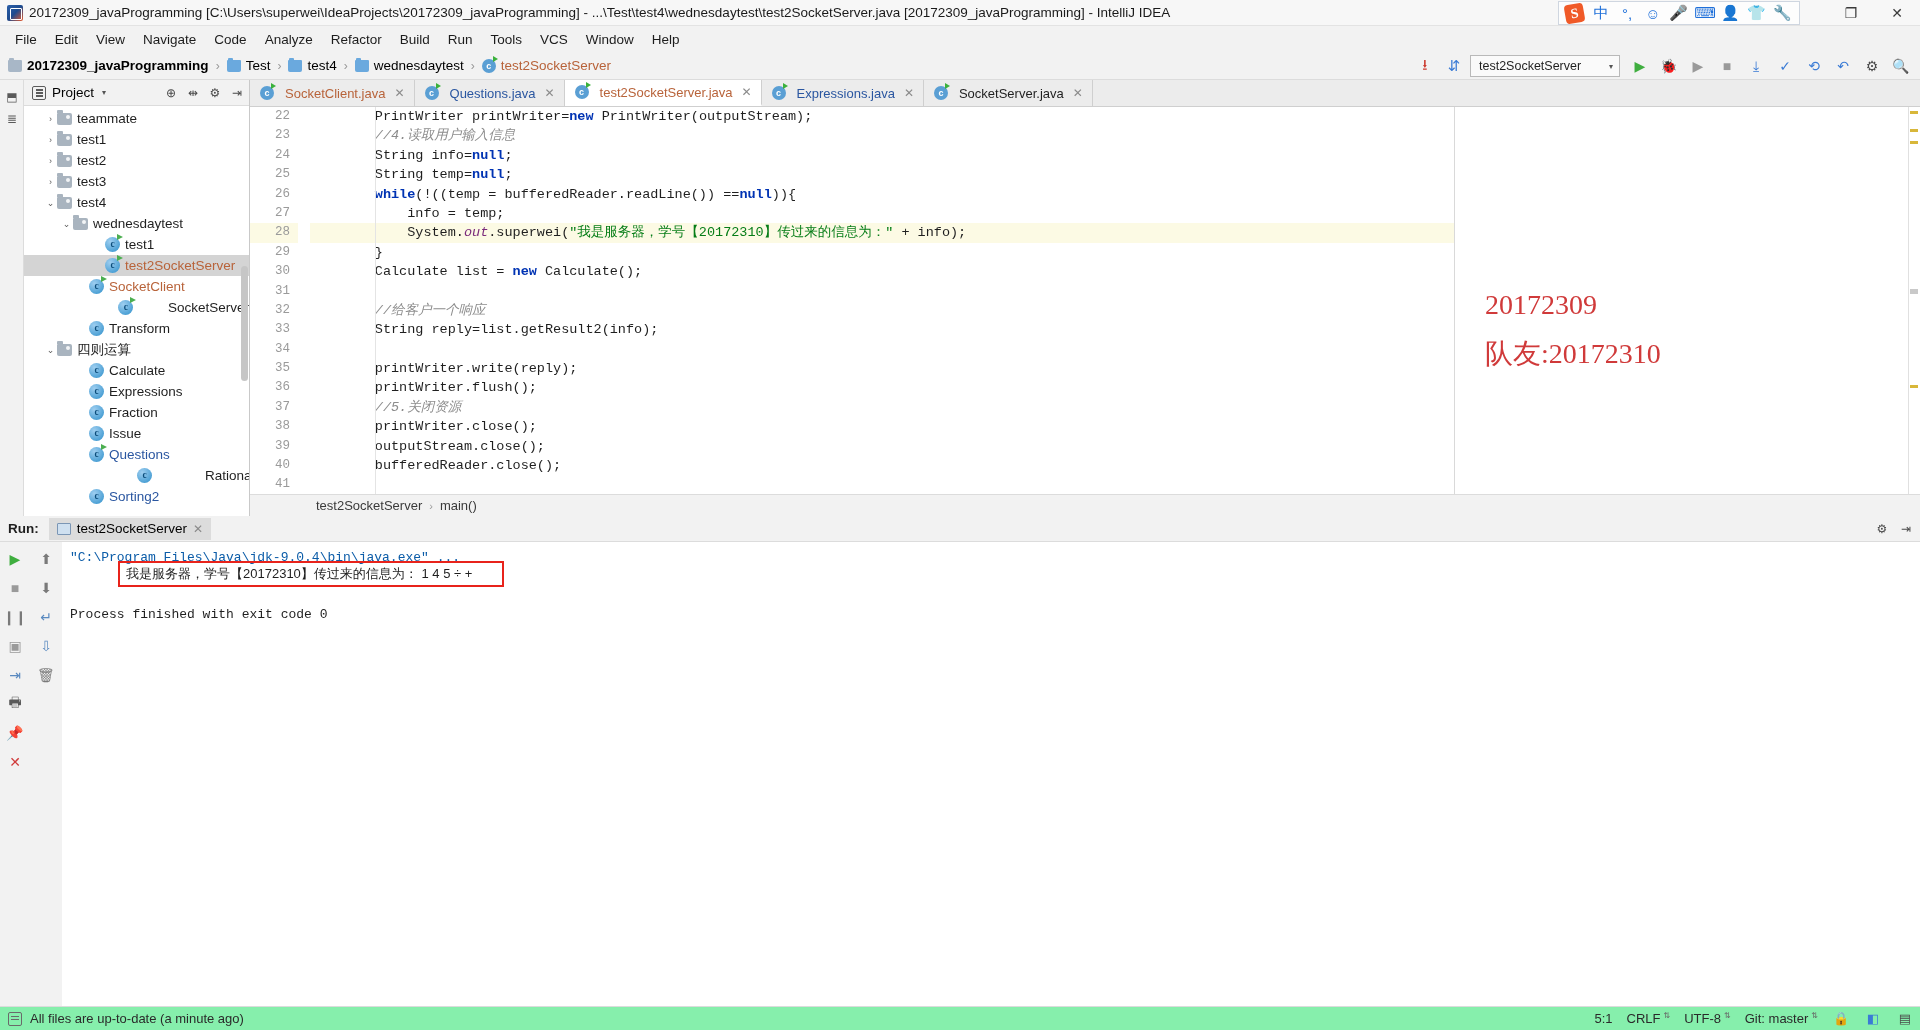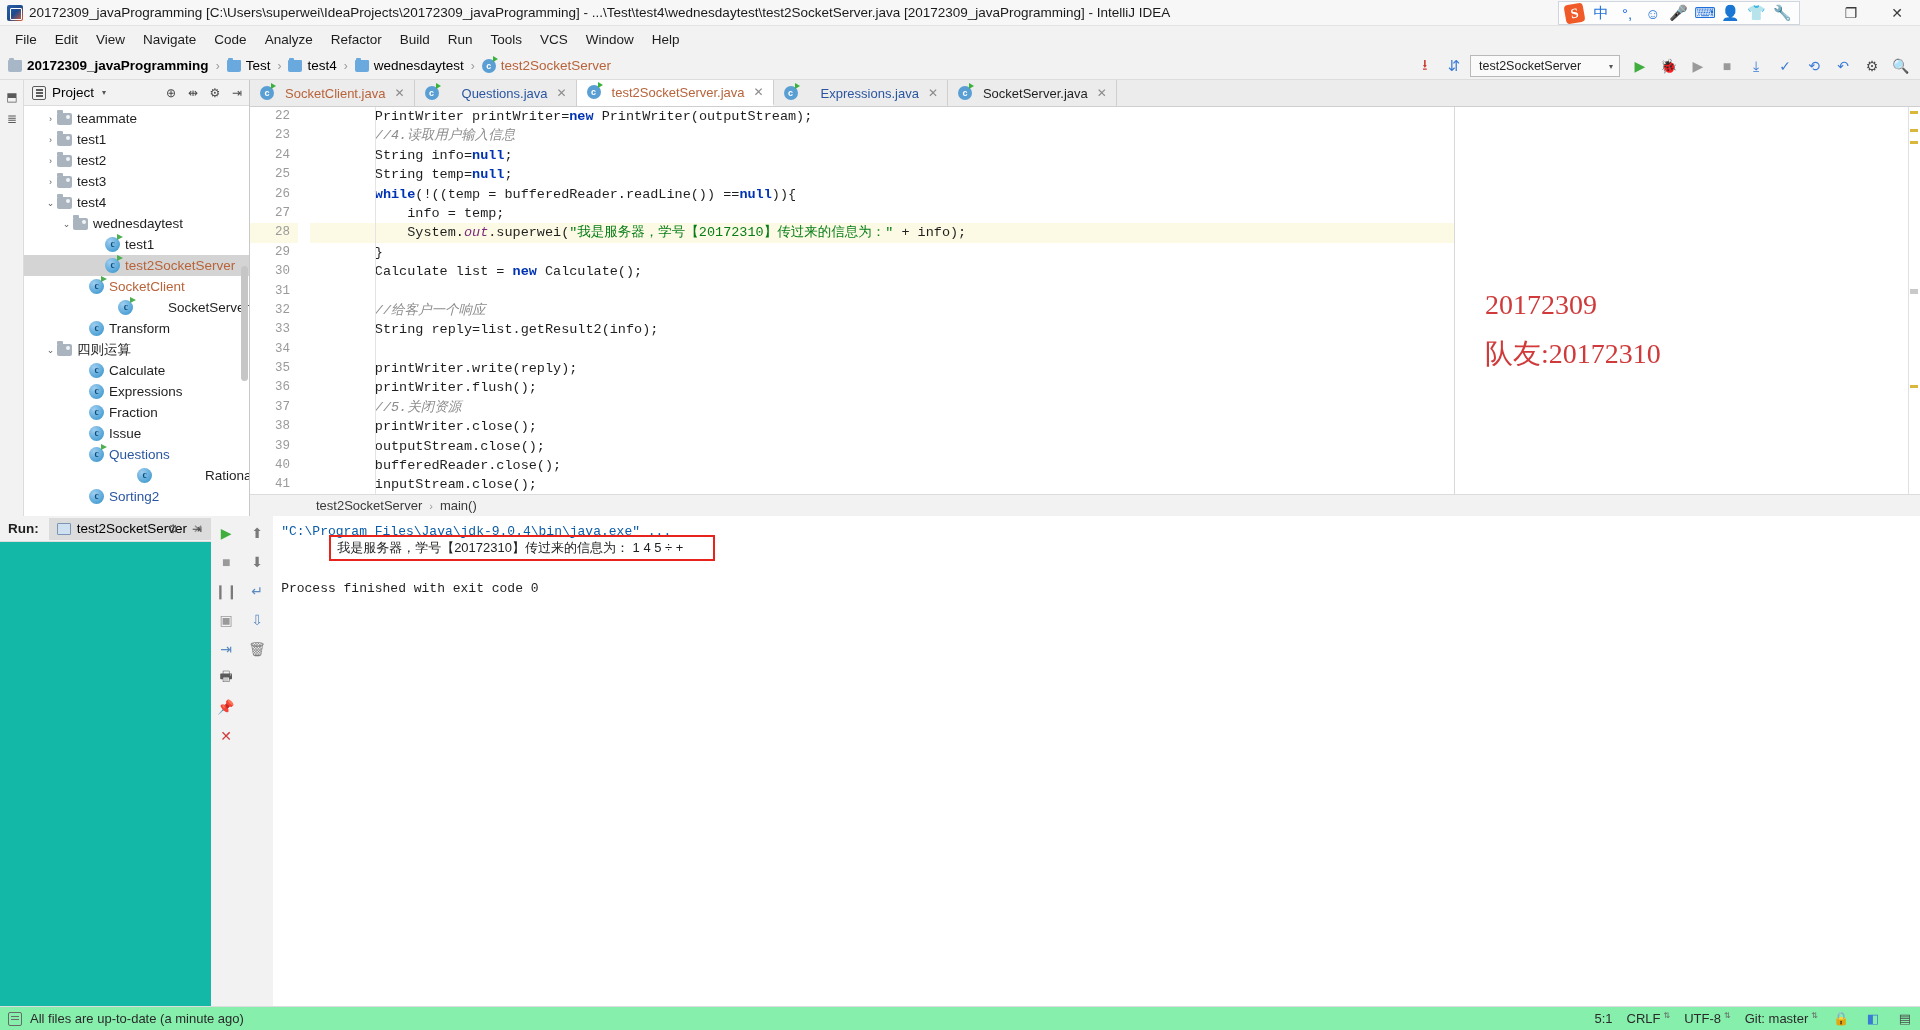--- a/index.html
+++ b/index.html
@@ -153,21 +153,21 @@
   
   #editor { flex:1; display:flex; flex-direction:column; background:#fff; position:relative;}
   #tabs { height:27px; background:#ececec; display:flex; align-items:flex-end; border-bottom:1px solid #cfcfcf;}
   .tab {
     height:26px; display:flex; align-items:center; padding:0 9px 0 10px; font-size:13px;
     border-right:1px solid #cfcfcf; background:#ececec; cursor:default; gap:6px;
   }
   .tab.active { background:#fff; border-bottom:2px solid #fff; }
   .tab .tabclose{color:#8a8a8a;font-size:12px;margin-left:3px;}
   .tab-lbl-orange{color:#b8633a;}
-  .tab-lbl-blue{color:#2a56a0;margin-left:12px;}
+  .tab-lbl-blue{color:#2a56a0;}
   .tab-lbl-black{color:#1f1f1f;}
 
   #code-wrap{flex:1;display:flex;position:relative;overflow:hidden;}
   #gutter{width:48px;background:#fff;border-right:0;padding-top:0;}
   .gl{height:19.4px;line-height:19.4px;text-align:right;padding-right:8px;color:#9a9a9a;font-size:12.5px;}
   .gl.cur{background:#fcfae4;}
   #codearea{flex:1;position:relative;padding-left:12px;overflow:hidden;}
   .cl{height:19.4px;line-height:19.4px;font-size:13.5px;white-space:pre;color:#1f1f1f;}
   .cl.cur{background:#fcfae4;}
   .kw{color:#0033b3;font-weight:bold;}
@@ -189,21 +189,21 @@
   .mk{position:absolute;right:2px;width:8px;height:3px;}
 
   
   #editor-crumb{
     height:22px;background:#f2f2f2;border-top:1px solid #dcdcdc;display:flex;align-items:center;
     padding-left:66px;font-size:13px;color:#3a3a3a;gap:7px;
   }
   #editor-crumb .sep{color:#9a9a9a;font-size:11px;}
 
   
-  #runpanel{height:calc(1030px - 26px - 26px - 28px - 436px - 24px);background:#14b8a6;display:flex;flex-direction:row;}
+  #runpanel{height:calc(1030px - 26px - 26px - 28px - 436px - 24px);background:#7f1d1d;display:flex;flex-direction:column;}
   #run-header{height:26px;background:#f2f2f2;display:flex;align-items:center;border-bottom:1px solid #dcdcdc;position:relative;}
   #run-label{font-size:13.5px;font-weight:bold;padding:0 10px 0 8px;color:#1f1f1f;}
   #run-tab{display:flex;align-items:center;gap:6px;background:#dcdcdc;height:22px;padding:0 8px;font-size:13.5px;}
   #run-tab .rt-ic{width:14px;height:12px;border:1.4px solid #7b96b5;background:#cfe0f0;border-radius:1px;}
   #run-tab .rt-x{color:#8a8a8a;font-size:12px;}
   #run-header .rh-right{position:absolute;right:4px;display:flex;align-items:center;gap:4px;}
   .rh-ic{width:20px;height:20px;display:flex;align-items:center;justify-content:center;font-size:12px;color:#4a4a4a;}
 
   #run-body{flex:1;display:flex;}
   #run-rail{width:30px;background:#f2f2f2;padding-top:4px;display:flex;flex-direction:column;align-items:center;gap:3px;}
@@ -503,21 +503,20 @@
           <div class="cl mono"><span></span></div>
           <div class="cl mono"><span class="cmt">        //给客户一个响应</span></div>
           <div class="cl mono"><span>        String reply=list.getResult2(info);</span></div>
           <div class="cl mono"><span></span></div>
           <div class="cl mono"><span>        printWriter.write(reply);</span></div>
           <div class="cl mono"><span>        printWriter.flush();</span></div>
           <div class="cl mono"><span class="cmt">        //5.关闭资源</span></div>
           <div class="cl mono"><span>        printWriter.close();</span></div>
           <div class="cl mono"><span>        outputStream.close();</span></div>
           <div class="cl mono"><span>        bufferedReader.close();</span></div>
-          <div class="cl mono"><span>        inputStream.close();</span></div>
         </div>
       <div id="annot">
           <div class="annot-txt" style="left: 30px; top: 182px; color: rgb(208, 58, 58);">20172309</div>
           <div class="annot-txt" style="left: 30px; top: 228px; color: rgb(208, 58, 58);">队友:20172310</div>
         </div>
       <div id="markerbar">
         <div class="mk" style="top:4px;background:#d8b73a"></div>
         <div class="mk" style="top:22px;background:#d8b73a"></div>
         <div class="mk" style="top:34px;background:#d8b73a"></div>
         <div class="mk" style="top:182px;background:#c9c9c9;height:5px"></div>

